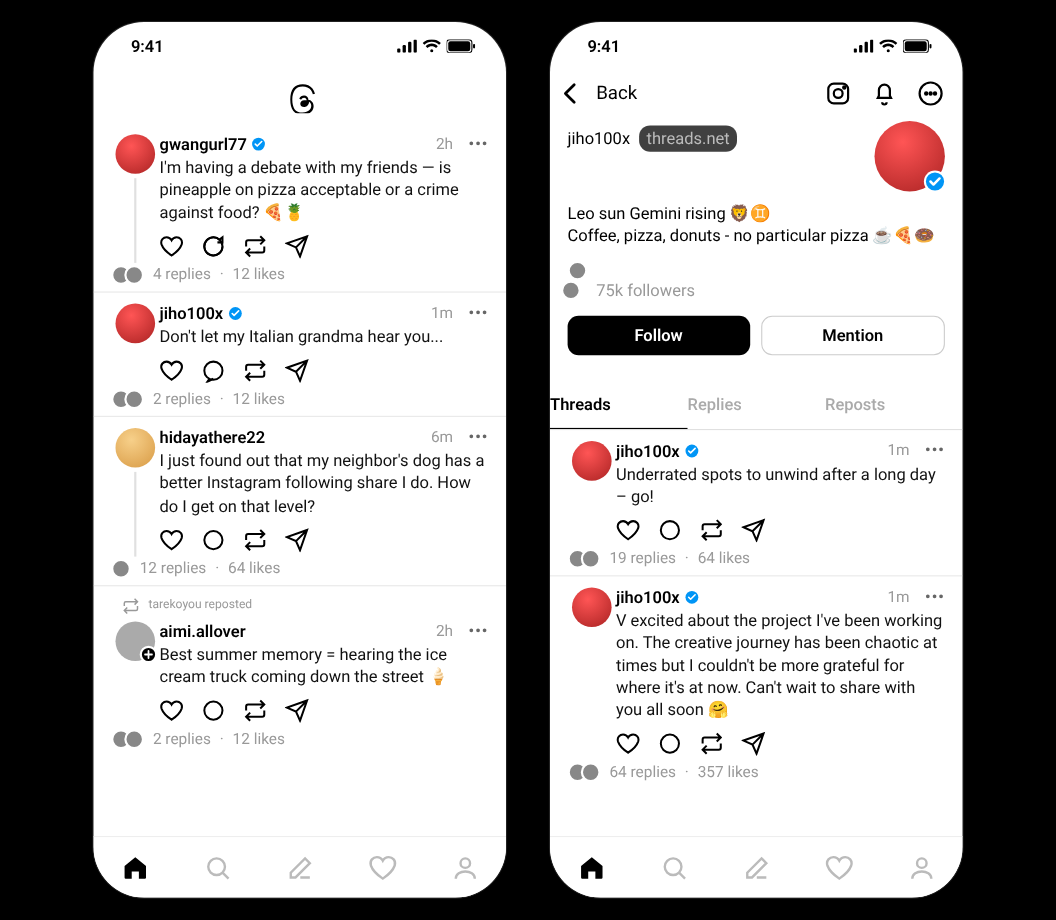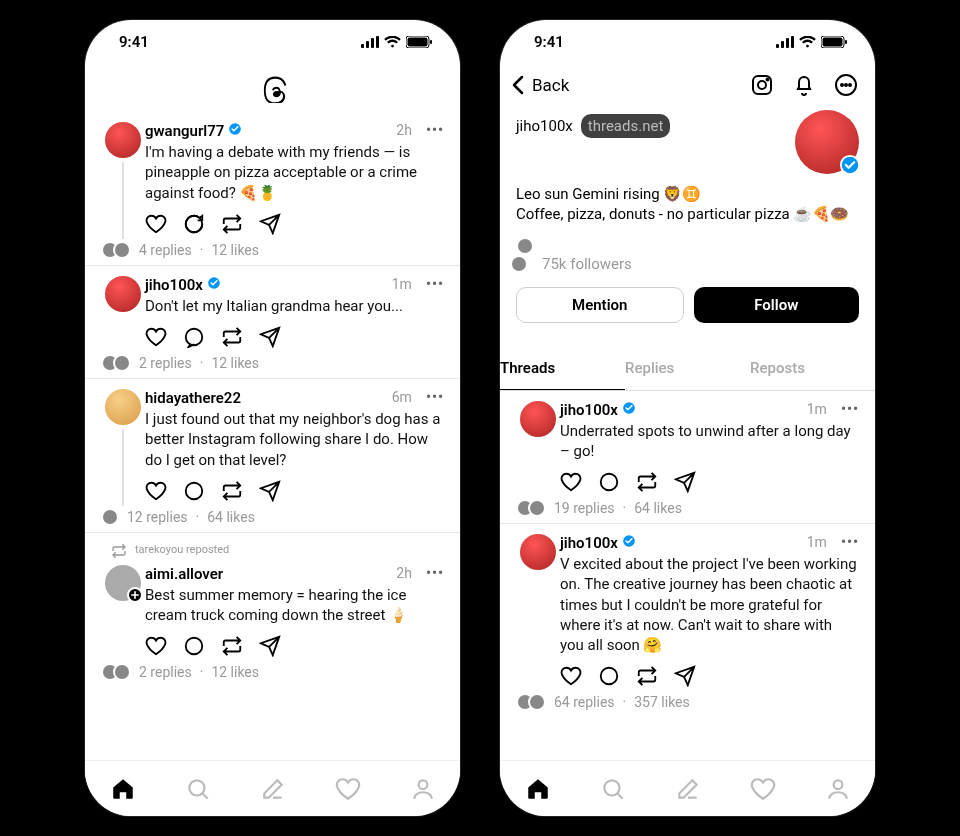--- a/index.html
+++ b/index.html
@@ -15,40 +15,40 @@
   .tabbar .tab.active{color:#000}
 
   
   .logo-row{display:flex;justify-content:center;align-items:center;height:48px}
   .post{border-bottom:.5px solid #e8e8e8;padding:10px 16px 6px 16px}
   .post-row{display:flex}
   .gutter{width:44px;flex-shrink:0;display:flex;flex-direction:column;align-items:center}
   .avatar{width:36px;height:36px;border-radius:50%;background:#999;flex-shrink:0;background-size:cover}
   .thread-line{width:2px;background:#e0e0e0;flex:1;margin-top:4px}
   .post-body{flex:1;min-width:0}
-  .post-head{display:flex;gap:4px;font-size:15px}
+  .post-head{display:flex;align-items:center;gap:4px;font-size:15px}
   .username{font-weight:600}
   .verified{width:14px;height:14px;display:inline-block}
   .spacer{flex:1}
   .time{color:#999;font-size:14px;margin-right:10px}
   .more{color:#666;font-weight:bold;letter-spacing:1px;cursor:pointer;font-size:14px}
   .post-text{font-size:15px;line-height:1.35;margin-top:2px;color:#111}
   .actions{display:flex;gap:16px;margin-top:10px;margin-bottom:4px}
   .actions .act{width:22px;height:22px;color:#000}
   .meta-row{display:flex;align-items:center;gap:8px;margin-top:2px;margin-left:0;font-size:14px;color:#999}
   .meta-row .mini-avatars{display:flex}
   .mini-avatars .mini{width:18px;height:18px;border-radius:50%;background:#888;border:2px solid #fff;margin-left:-6px}
   .mini-avatars .mini:first-child{margin-left:0}
   .repost-banner{display:flex;align-items:flex-start;gap:8px;color:#999;font-size:11px;margin-bottom:6px;margin-left:10px}
   .add-badge{position:absolute;right:-2px;bottom:-2px;width:16px;height:16px;background:#000;border:2px solid #fff;border-radius:50%;display:flex;align-items:center;justify-content:center}
   .avatar-wrap{position:relative}
 
   
   .topbar{display:flex;align-items:center;justify-content:space-between;padding:4px 16px 6px 12px;height:44px}
-  .back{display:flex;align-items:center;gap:8px;font-size:17px}
+  .back{display:flex;align-items:center;gap:18px;font-size:17px}
   .topbar-icons{display:flex;gap:16px;align-items:center}
   .topbar-icons .ticon{width:26px;height:26px;display:flex;align-items:center;justify-content:center}
   .profile-head{padding:2px 16px 10px}
   .profile-head .row1{display:flex;justify-content:space-between;align-items:flex-start}
   .display-name{font-size:24px;font-weight:700}
   .handle-row{display:flex;align-items:center;gap:8px;margin-top:4px;font-size:15px}
   .domain-chip{background:#404040;color:#bbb;font-size:15px;padding:3px 7px;border-radius:10px}
   .big-avatar-wrap{position:relative}
   .big-avatar{width:64px;height:64px;border-radius:50%;background:#b33}
   .big-verified{position:absolute;right:-2px;bottom:-2px;width:22px;height:22px}
@@ -395,22 +395,22 @@
         <div>Coffee, pizza, donuts - no particular pizza ☕🍕🍩</div>
       </div>
       <div class="followers">
         <div class="mini-avatars">
               <div class="mini av-blue"></div>
               <div class="mini av-gray"></div>
             </div>
         <span>75k followers</span>
       </div>
       <div class="btn-row">
+        <div class="btn follow">Follow</div>
         <div class="btn mention">Mention</div>
-        <div class="btn follow">Follow</div>
       </div>
     </div>
 
     <div class="segtabs">
       <div class="seg active">Threads</div>
       <div class="seg">Replies</div>
       <div class="seg">Reposts</div>
     </div>
 
     <div class="post">

